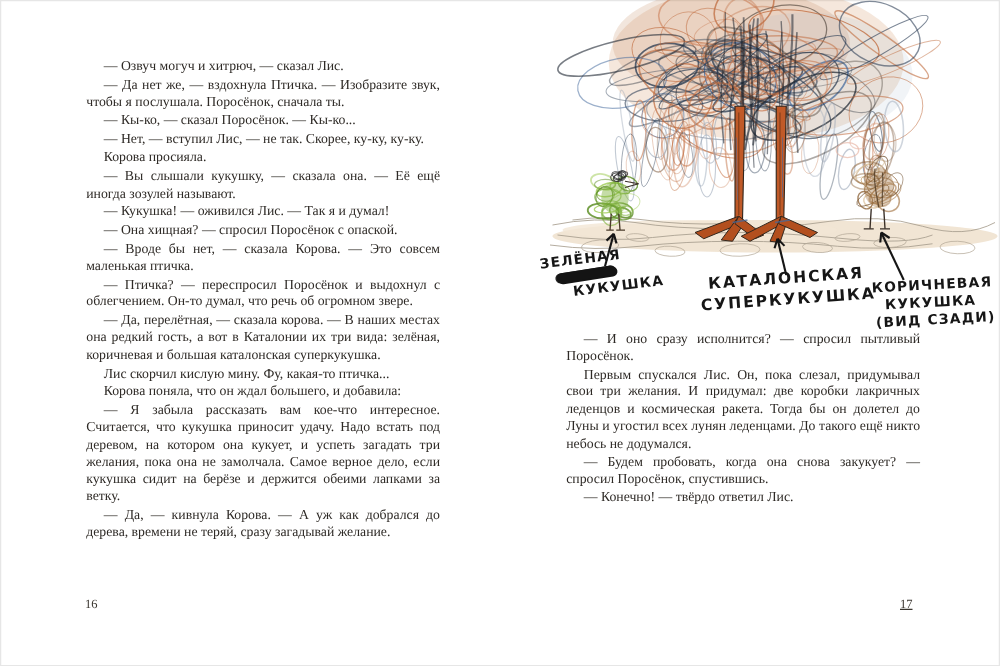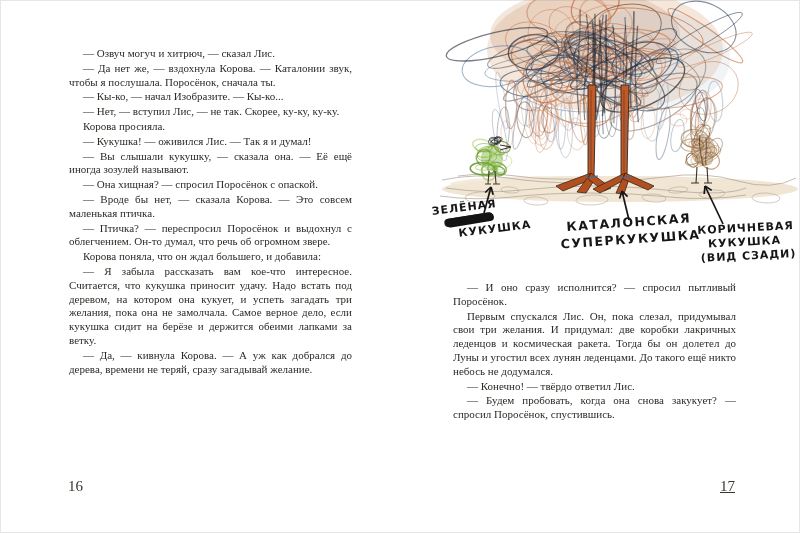--- a/index.html
+++ b/index.html
@@ -12,23 +12,23 @@
     position:absolute;inset:0;background:#fff;
     box-shadow:inset 0 0 0 1px #e6e6e6;
   }
   .text-col{
     position:absolute;width:285px;
     font-size:11px;line-height:13.8px;color:#2e2a26;
     text-align:justify;hyphens:auto;-webkit-hyphens:auto;
   }
   .text-col p{margin:1px;text-indent:14px;}
   #left-text{left:68px;top:46px;}
-  #right-text{left:452px;top:280px;}
+  #right-text{left:452px;top:264px;}
   .page-num{
-    position:absolute;font-size:15px;color:#3a362f;
+    position:absolute;font-size:10px;color:#3a362f;
     font-family:"Liberation Serif", serif;
   }
   #page-num-left{left:68px;top:478px;}
   #page-num-right{left:720px;top:478px;text-decoration:underline;}
   #illustration{position:absolute;left:440px;top:0;width:360px;height:270px;}
   .hand{
     position:absolute;color:#161616;
     font-family:"DejaVu Sans", sans-serif;font-weight:bold;
     font-size:11px;letter-spacing:1px;white-space:nowrap;
     transform-origin:left top;
@@ -47,39 +47,41 @@
   #label-right .l2{margin-left:10px;margin-top:1px;}
   #label-right .l3{margin-left:2px;margin-top:1px;}
 </style>
 </head>
 <body>
 
 <div class="spread">
 
   <div class="text-col" id="left-text">
       <p>— Озвуч могуч и хитрюч, — сказал Лис.</p>
-      <p>— Да нет же, — вздохнула Корова. — Каталонии звук, чтобы я послушала. Поросёнок, сначала ты.</p>
-      <p>— Кы-ко, — начал Изобразите. — Кы-ко...</p>
+      <p>— Да нет же, — вздохнула Птичка. — Изобразите звук, чтобы я послушала. Поросёнок, сначала ты.</p>
+      <p>— Кы-ко, — сказал Поросёнок. — Кы-ко...</p>
       <p>— Нет, — вступил Лис, — не так. Скорее, ку-ку, ку-ку.</p>
       <p>Корова просияла.</p>
+      <p>— Вы слышали кукушку, — сказала она. — Её ещё иногда зозулей называют.</p>
       <p>— Кукушка! — оживился Лис. — Так я и думал!</p>
-      <p>— Вы слышали кукушку, — сказала она. — Её ещё иногда зозулей называют.</p>
       <p>— Она хищная? — спросил Поросёнок с опаской.</p>
       <p>— Вроде бы нет, — сказала Корова. — Это совсем маленькая птичка.</p>
       <p>— Птичка? — переспросил Поросёнок и выдохнул с облегчением. Он-то думал, что речь об огромном звере.</p>
+      <p>— Да, перелётная, — сказала корова. — В наших местах она редкий гость, а вот в Каталонии их три вида: зелёная, коричневая и большая каталонская суперкукушка.</p>
+      <p>Лис скорчил кислую мину. Фу, какая-то птичка...</p>
       <p>Корова поняла, что он ждал большего, и добавила:</p>
       <p>— Я забыла рассказать вам кое-что интересное. Считается, что кукушка приносит удачу. Надо встать под деревом, на котором она кукует, и успеть загадать три желания, пока она не замолчала. Самое верное дело, если кукушка сидит на берёзе и держится обеими лапками за ветку.</p>
       <p>— Да, — кивнула Корова. — А уж как добрался до дерева, времени не теряй, сразу загадывай желание.</p>
     </div>
 
   <div class="text-col" id="right-text">
       <p>— И оно сразу исполнится? — спросил пытливый Поросёнок.</p>
       <p>Первым спускался Лис. Он, пока слезал, придумывал свои три желания. И придумал: две коробки лакричных леденцов и космическая ракета. Тогда бы он долетел до Луны и угостил всех лунян леденцами. До такого ещё никто небось не додумался.</p>
+      <p>— Будем пробовать, когда она снова закукует? — спросил Поросёнок, спустившись.</p>
       <p>— Конечно! — твёрдо ответил Лис.</p>
-      <p>— Будем пробовать, когда она снова закукует? — спросил Поросёнок, спустившись.</p>
     </div>
 
   <svg id="illustration" viewBox="0 0 360 270">
       <g>
         <ellipse cx="180" cy="189" rx="178" ry="13" fill="#ecdcc6" opacity="0.75"></ellipse>
         <ellipse cx="120" cy="184" rx="110" ry="8" fill="#f2e6d4" opacity="0.8"></ellipse>
         <path d="M2,180 q34,-7 66,-2 t74,5 t82,-6 t74,4 t58,-3" fill="none" stroke="#a79d8e" stroke-width="0.8" opacity="0.85"></path>
         <path d="M6,188 q40,6 76,2 t70,-4 t84,5 t70,-3" fill="none" stroke="#a79d8e" stroke-width="0.8" opacity="0.85"></path>
         <path d="M0,196 q36,5 72,1 t78,-4 t80,4 t76,-2" fill="none" stroke="#a79d8e" stroke-width="0.8" opacity="0.85"></path>
         <path d="M18,176 q30,-4 58,0 t64,3" fill="none" stroke="#a79d8e" stroke-width="0.8" opacity="0.85"></path>

